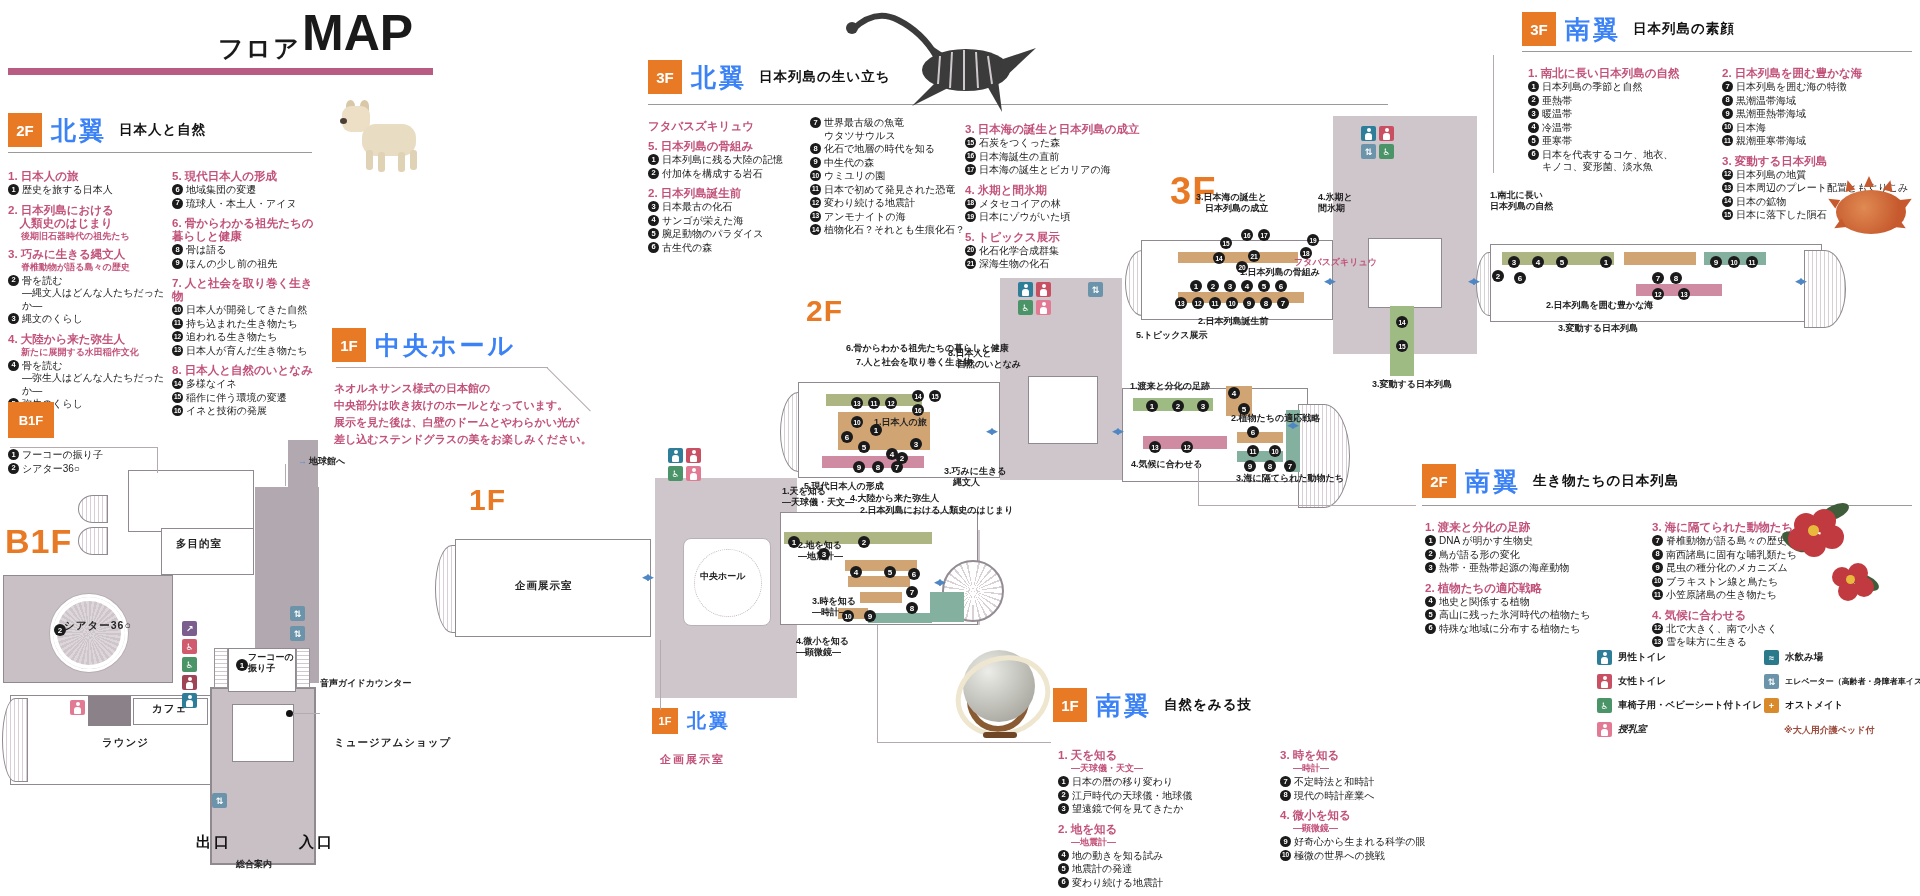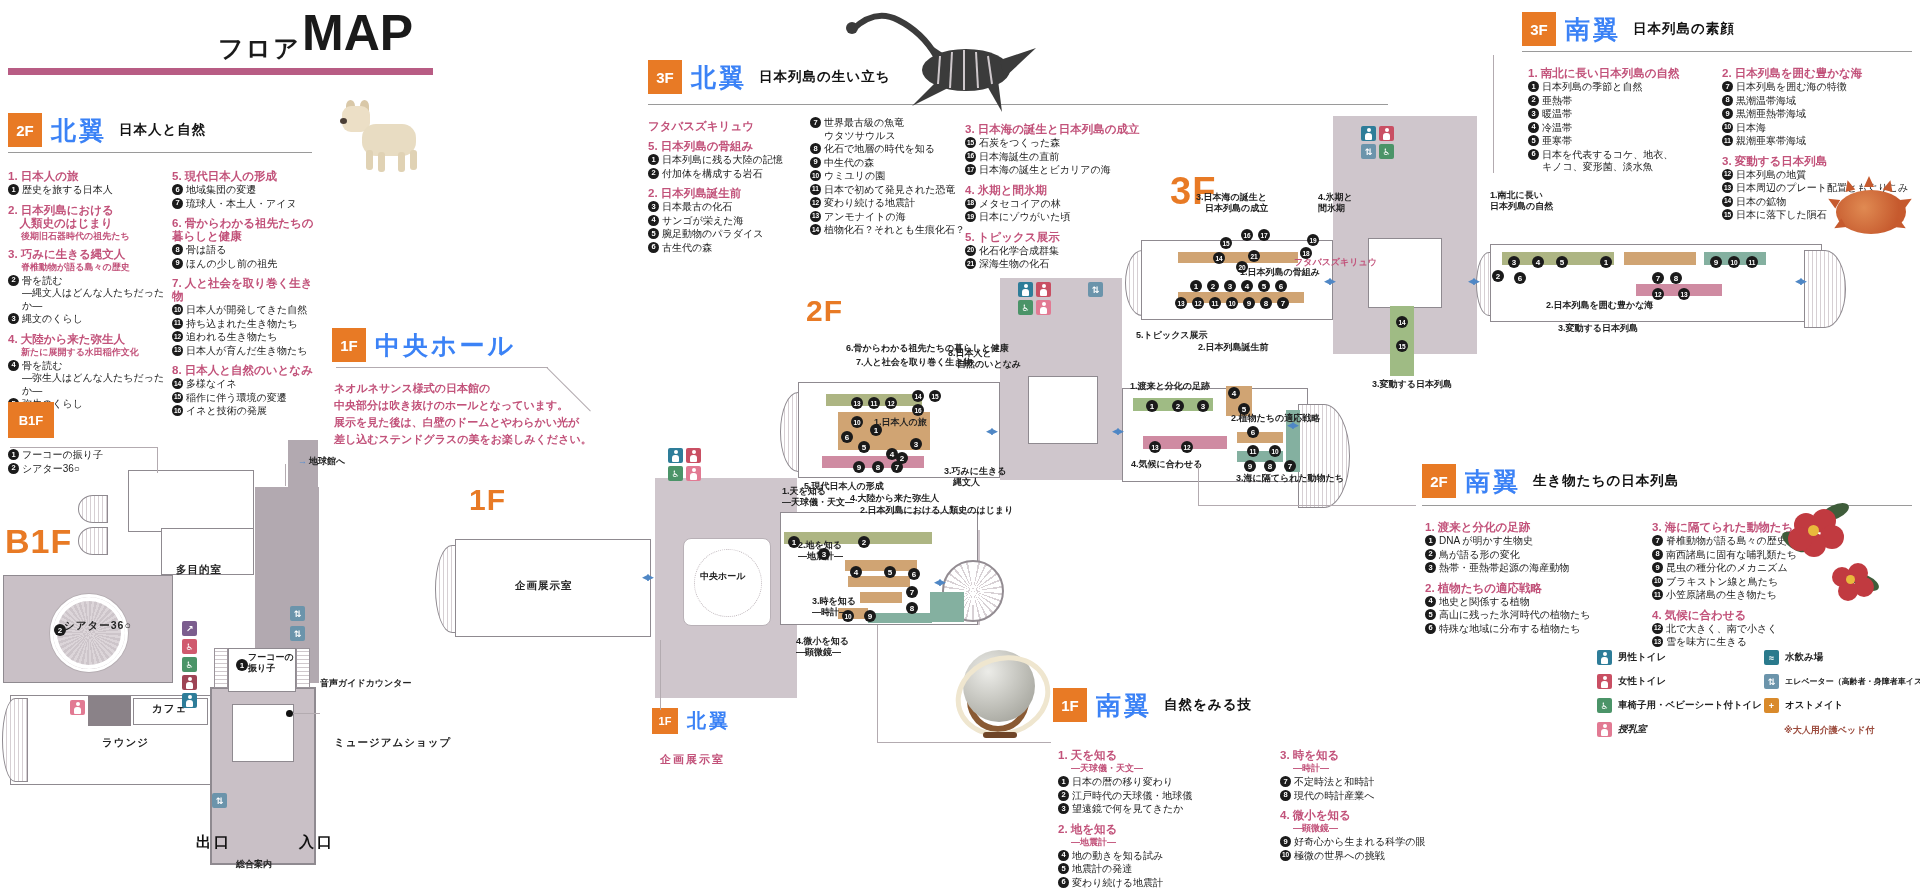--- a/index.html
+++ b/index.html
@@ -202,21 +202,21 @@
       <div class="shape" style="left: 1368px; top: 238px; width: 74px; height: 70px; position: absolute; background: rgb(255, 255, 255); border: 1px solid rgb(143, 138, 144);"></div>
       <div class="shape" style="left: 1390px; top: 306px; width: 24px; height: 70px; position: absolute; background: rgb(159, 187, 132); border: none;"></div>
       <div class="st l" style="left: 1476px; top: 252px; width: 26px; height: 64px; position: absolute;"></div>
       <div class="shape" style="left: 1490px; top: 244px; width: 332px; height: 78px; position: absolute; background: rgb(255, 255, 255); border: 1px solid rgb(143, 138, 144);"></div>
       <div class="st r" style="left: 1804px; top: 250px; width: 42px; height: 78px; position: absolute;"></div>
       <div class="shape" style="left: 1502px; top: 252px; width: 112px; height: 13px; position: absolute; background: rgb(173, 181, 131); border: none;"></div>
       <div class="shape" style="left: 1624px; top: 252px; width: 72px; height: 13px; position: absolute; background: rgb(208, 164, 115); border: none;"></div>
       <div class="shape" style="left: 1704px; top: 252px; width: 62px; height: 13px; position: absolute; background: rgb(132, 176, 160); border: none;"></div>
       <div class="shape" style="left: 1636px; top: 284px; width: 86px; height: 12px; position: absolute; background: rgb(207, 139, 162); border: none;"></div>
       <div class="dot7" style="left: 286px; top: 710px; position: absolute;"></div>
-      <div class="ml r" style="left: 176px; top: 564px; position: absolute;">多目的室</div>
+      <div class="ml r" style="left: 176px; top: 538px; position: absolute;">多目的室</div>
       <div class="ml r" style="left: 64px; top: 620px; position: absolute;">シアター36○</div>
       <div class="ml m" style="left: 248px; top: 652px; position: absolute;">フーコーの
 振り子</div>
       <div class="ml r" style="left: 152px; top: 703px; position: absolute;">カフェ</div>
       <div class="ml r" style="left: 102px; top: 737px; position: absolute;">ラウンジ</div>
       <div class="ml r" style="left: 334px; top: 737px; position: absolute;">ミュージアムショップ</div>
       <div class="ml m" style="left: 320px; top: 678px; position: absolute;">音声ガイドカウンター</div>
       <div class="ml b" style="left: 196px; top: 836px; position: absolute;">出口</div>
       <div class="ml b" style="left: 299px; top: 836px; position: absolute;">入口</div>
       <div class="ml m" style="left: 236px; top: 859px; position: absolute;">総合案内</div>
@@ -248,21 +248,21 @@
       <div class="ml m" style="left: 1231px; top: 413px; position: absolute;">2.植物たちの適応戦略</div>
       <div class="ml m" style="left: 1131px; top: 459px; position: absolute;">4.気候に合わせる</div>
       <div class="ml m" style="left: 1236px; top: 473px; position: absolute;">3.海に隔てられた動物たち</div>
       <div class="ml B3" style="left: 1170px; top: 172px; position: absolute;">3F</div>
       <div class="ml m" style="left: 1196px; top: 192px; position: absolute;">3.日本海の誕生と
 　日本列島の成立</div>
       <div class="ml m" style="left: 1318px; top: 192px; position: absolute;">4.氷期と
 間氷期</div>
       <div class="ml p" style="left: 1294px; top: 257px; position: absolute;">フタバスズキリュウ</div>
       <div class="ml m" style="left: 1240px; top: 267px; position: absolute;">1.日本列島の骨組み</div>
-      <div class="ml m" style="left: 1198px; top: 342px; position: absolute;">2.日本列島誕生前</div>
+      <div class="ml m" style="left: 1198px; top: 316px; position: absolute;">2.日本列島誕生前</div>
       <div class="ml m" style="left: 1136px; top: 330px; position: absolute;">5.トピックス展示</div>
       <div class="ml m" style="left: 1372px; top: 379px; position: absolute;">3.変動する日本列島</div>
       <div class="ml m" style="left: 1490px; top: 190px; position: absolute;">1.南北に長い
 日本列島の自然</div>
       <div class="ml m" style="left: 1546px; top: 300px; position: absolute;">2.日本列島を囲む豊かな海</div>
       <div class="ml m" style="left: 1558px; top: 323px; position: absolute;">3.変動する日本列島</div>
       <div class="nd" style="left: 236px; top: 659px; position: absolute;">1</div>
       <div class="nd" style="left: 54px; top: 624px; position: absolute;">2</div>
       <div class="nd" style="left: 788px; top: 536px; position: absolute;">1</div>
       <div class="nd" style="left: 858px; top: 536px; position: absolute;">2</div>

